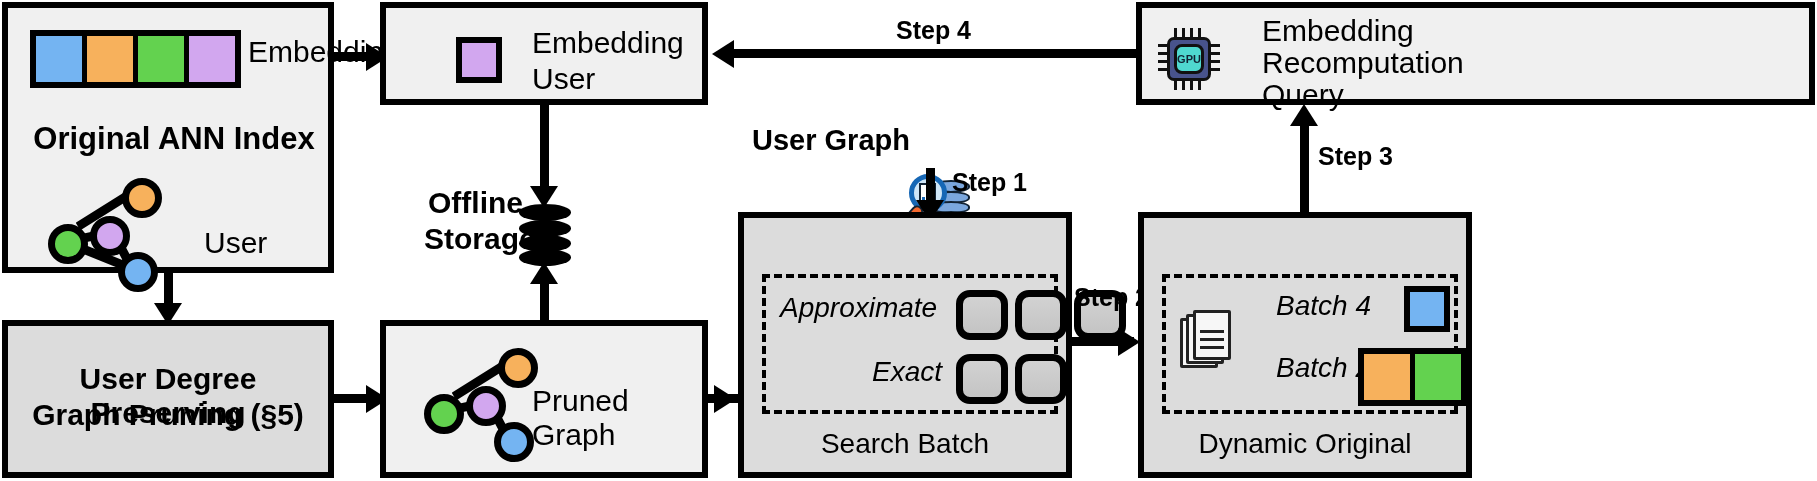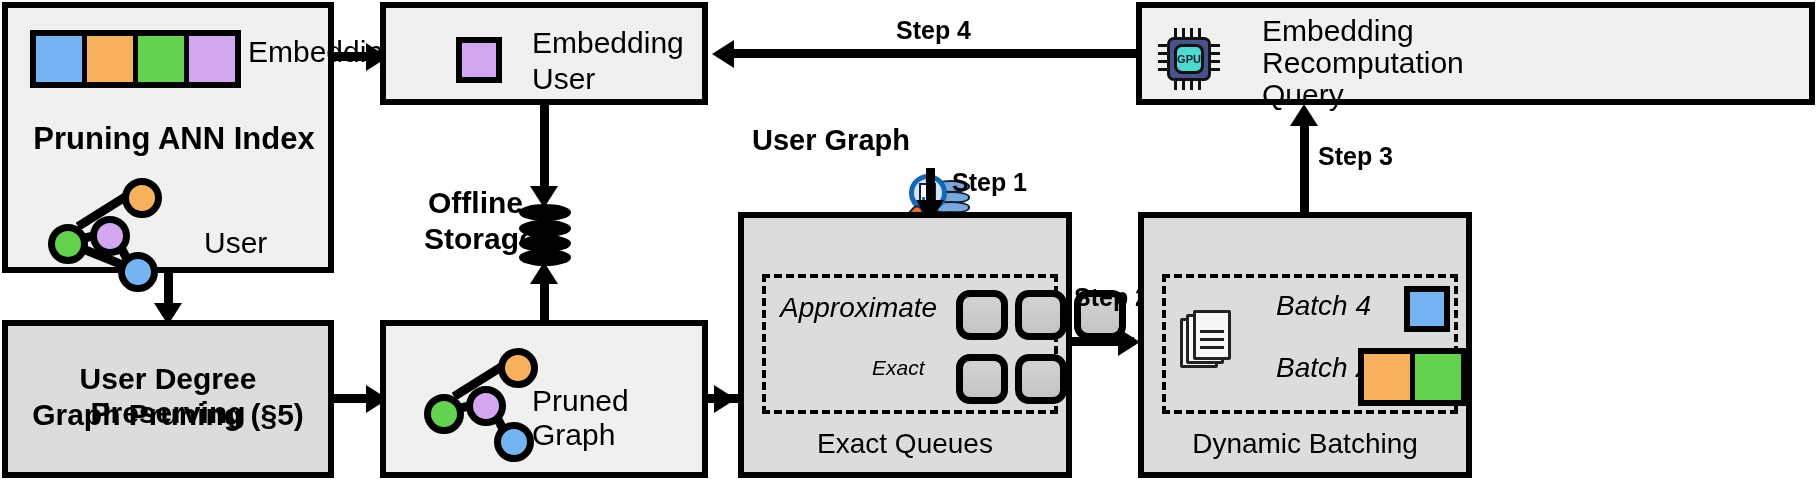--- a/index.html
+++ b/index.html
@@ -92,21 +92,21 @@
 
   <div class="abs box" style="left:2px;top:2px;width:332px;height:271px;display:block;">
     <div class="abs strip" style="left:22px;top:22px;">
       <div class="sw" style="background:#74b4f2"></div>
       <div class="sw" style="background:#f7b15c"></div>
       <div class="sw" style="background:#63d24f"></div>
       <div class="sw" style="background:#d2a7ef"></div>
     </div>
     <div class="abs title" style="left:240px;top:27px;">Embedding</div>
 
-    <div class="abs title bold" style="left:0;top:114px;width:332px;text-align:center;font-size:31px;">Pruning ANN Index</div>
+    <div class="abs title bold" style="left:0;top:114px;width:332px;text-align:center;font-size:31px;">Original ANN Index</div>
 
     <div class="abs graph" style="left:38px;top:166px;width:140px;height:100px;">
       <div class="edge" style="left:32px;top:48px;width:58px;transform:rotate(-32deg);"></div>
       <div class="edge" style="left:26px;top:62px;width:44px;transform:rotate(-12deg);"></div>
       <div class="edge" style="left:26px;top:66px;width:68px;transform:rotate(22deg);"></div>
       <div class="edge" style="left:68px;top:56px;width:40px;transform:rotate(62deg);"></div>
       <div class="node" style="left:76px;top:4px;width:40px;height:40px;background:#f7b15c;"></div>
       <div class="node" style="left:44px;top:42px;width:40px;height:40px;background:#d2a7ef;"></div>
       <div class="node" style="left:2px;top:50px;width:40px;height:40px;background:#63d24f;"></div>
       <div class="node" style="left:72px;top:78px;width:40px;height:40px;background:#74b4f2;"></div>
@@ -188,28 +188,28 @@
 
   <div class="abs box shaded" style="left:738px;top:212px;width:334px;height:266px;display:block;">
 
     <div class="dashed" style="left:18px;top:56px;width:296px;height:140px;">
       <div class="abs title" style="left:14px;top:14px;font-size:28px;">Approximate</div>
       <div class="qrow abs" style="left:190px;top:12px;">
         <div class="qcell"></div>
         <div class="qcell"></div>
         <div class="qcell"></div>
       </div>
-      <div class="abs title" style="left:106px;top:78px;font-size:21px;">Exact</div>
+      <div class="abs title" style="left:106px;top:78px;font-size:28px;">Exact</div>
       <div class="qrow abs" style="left:190px;top:76px;">
         <div class="qcell"></div>
         <div class="qcell"></div>
       </div>
     </div>
 
-    <div class="abs title ctr" style="left:0;top:210px;font-size:28px;">Exact Queues</div>
+    <div class="abs title ctr" style="left:0;top:210px;font-size:28px;">Search Batch</div>
   </div>
 
   <div class="ln" style="left:1072px;top:337px;width:62px;height:9px;"></div>
   <div class="ah r" style="left:1118px;top:328px;"></div>
   <div class="steplbl" style="left:1074px;top:283px;">Step 2</div>
 
   <div class="abs box shaded" style="left:1138px;top:212px;width:334px;height:266px;display:block;">
 
     <div class="dashed" style="left:18px;top:56px;width:296px;height:140px;">
       <div class="abs docs" style="left:14px;top:32px;">
@@ -224,21 +224,21 @@
       <div class="abs title" style="left:110px;top:12px;font-size:28px;">Batch 4</div>
       <div class="abs swatch" style="left:238px;top:8px;width:46px;height:46px;background:#74b4f2;"></div>
 
       <div class="abs title" style="left:110px;top:74px;font-size:28px;">Batch 2</div>
       <div class="abs strip" style="left:192px;top:70px;">
         <div class="sw" style="background:#f7b15c"></div>
         <div class="sw" style="background:#63d24f"></div>
       </div>
     </div>
 
-    <div class="abs title ctr" style="left:0;top:210px;font-size:28px;">Dynamic Batching</div>
+    <div class="abs title ctr" style="left:0;top:210px;font-size:28px;">Dynamic Original</div>
   </div>
 
   <div class="ln" style="left:1300px;top:118px;width:9px;height:94px;"></div>
   <div class="ah u" style="left:1290px;top:104px;"></div>
   <div class="steplbl" style="left:1318px;top:142px;">Step 3</div>
 
   <div class="abs box" style="left:1136px;top:2px;width:679px;height:103px;display:block;">
     <div class="abs gpu" style="left:16px;top:20px;">
       <div class="pin" style="left:16px;top:0;width:3px;height:10px;"></div>
       <div class="pin" style="left:24px;top:0;width:3px;height:10px;"></div>

